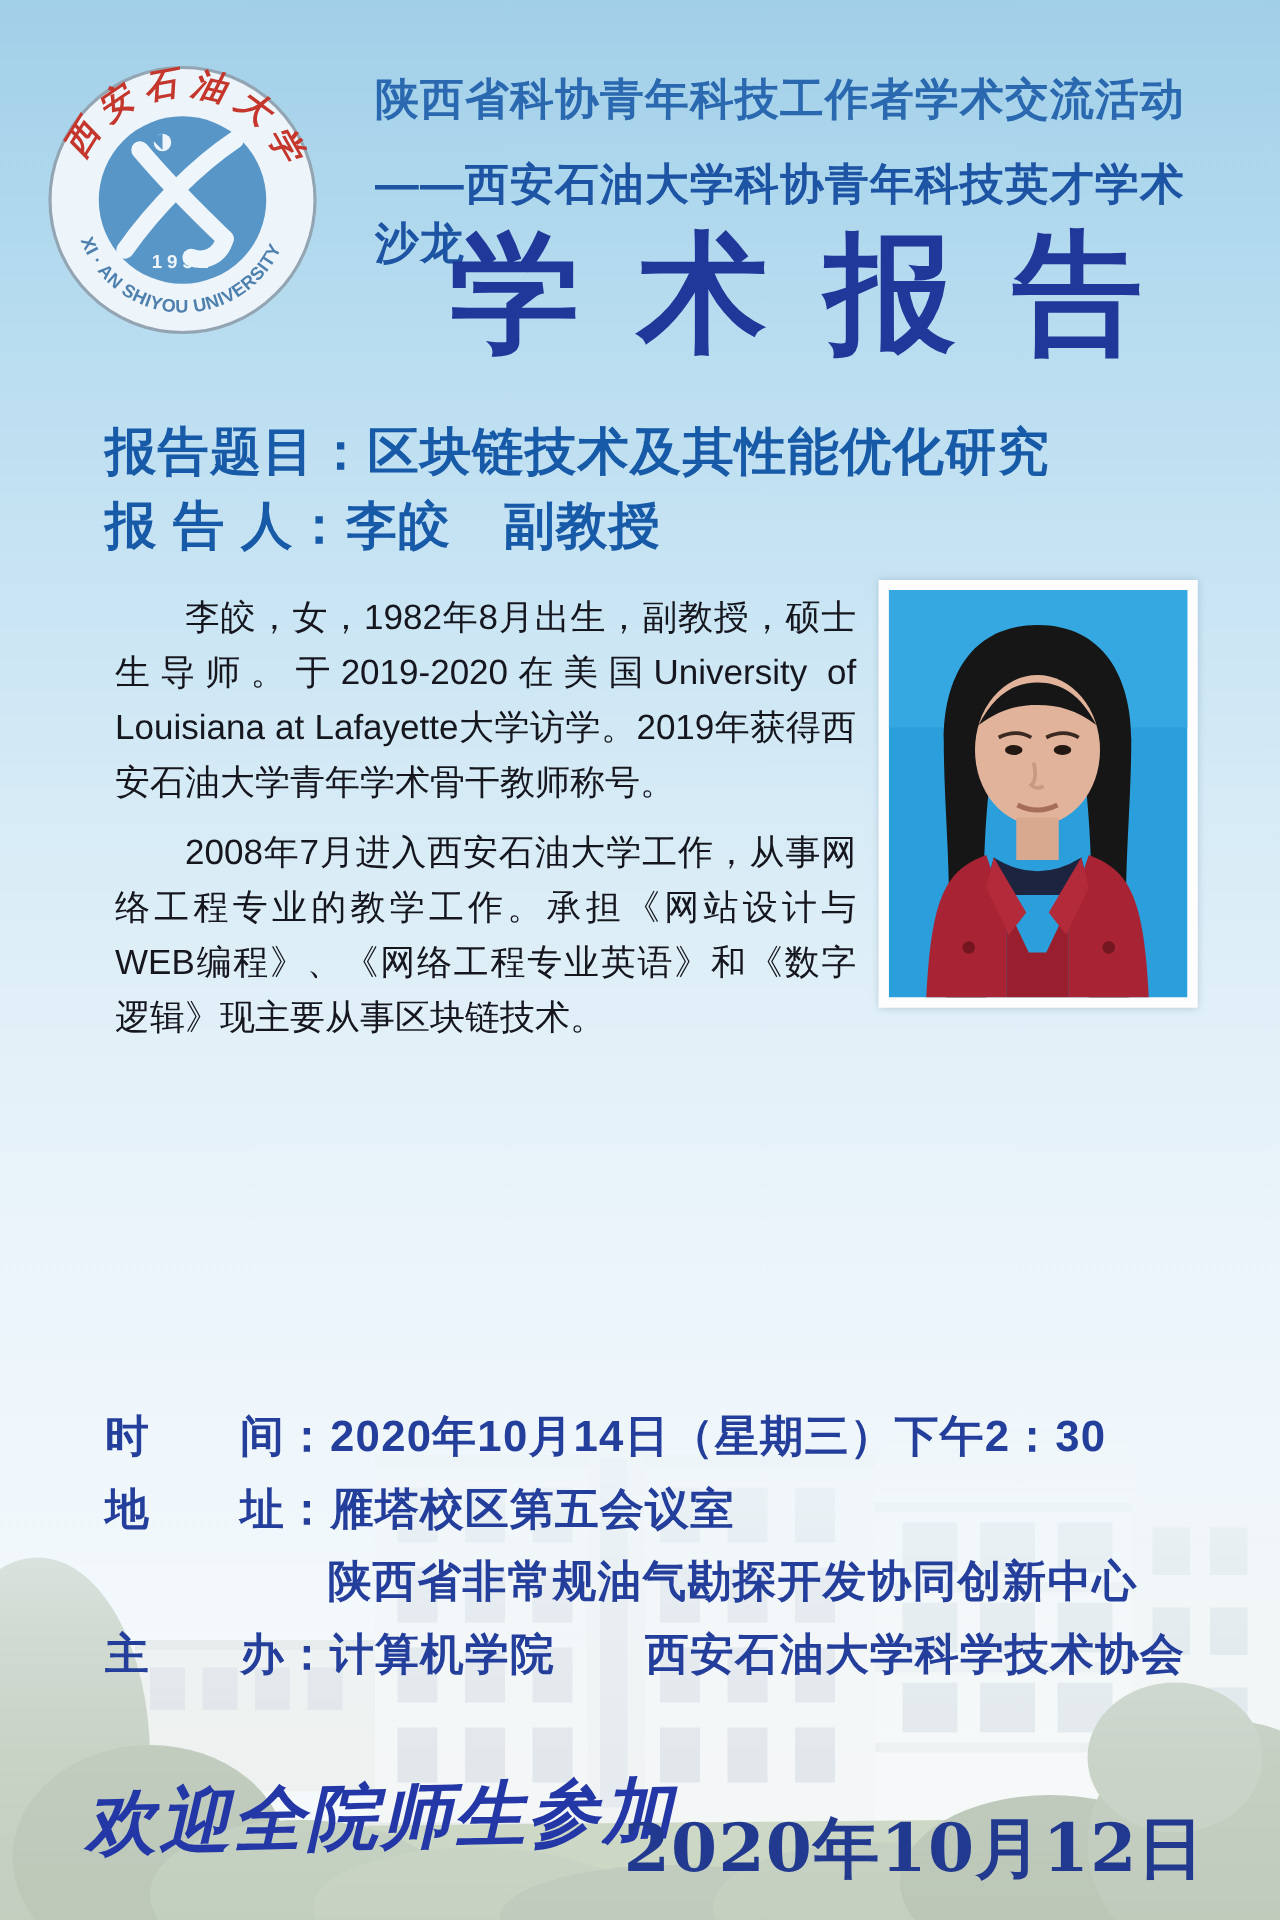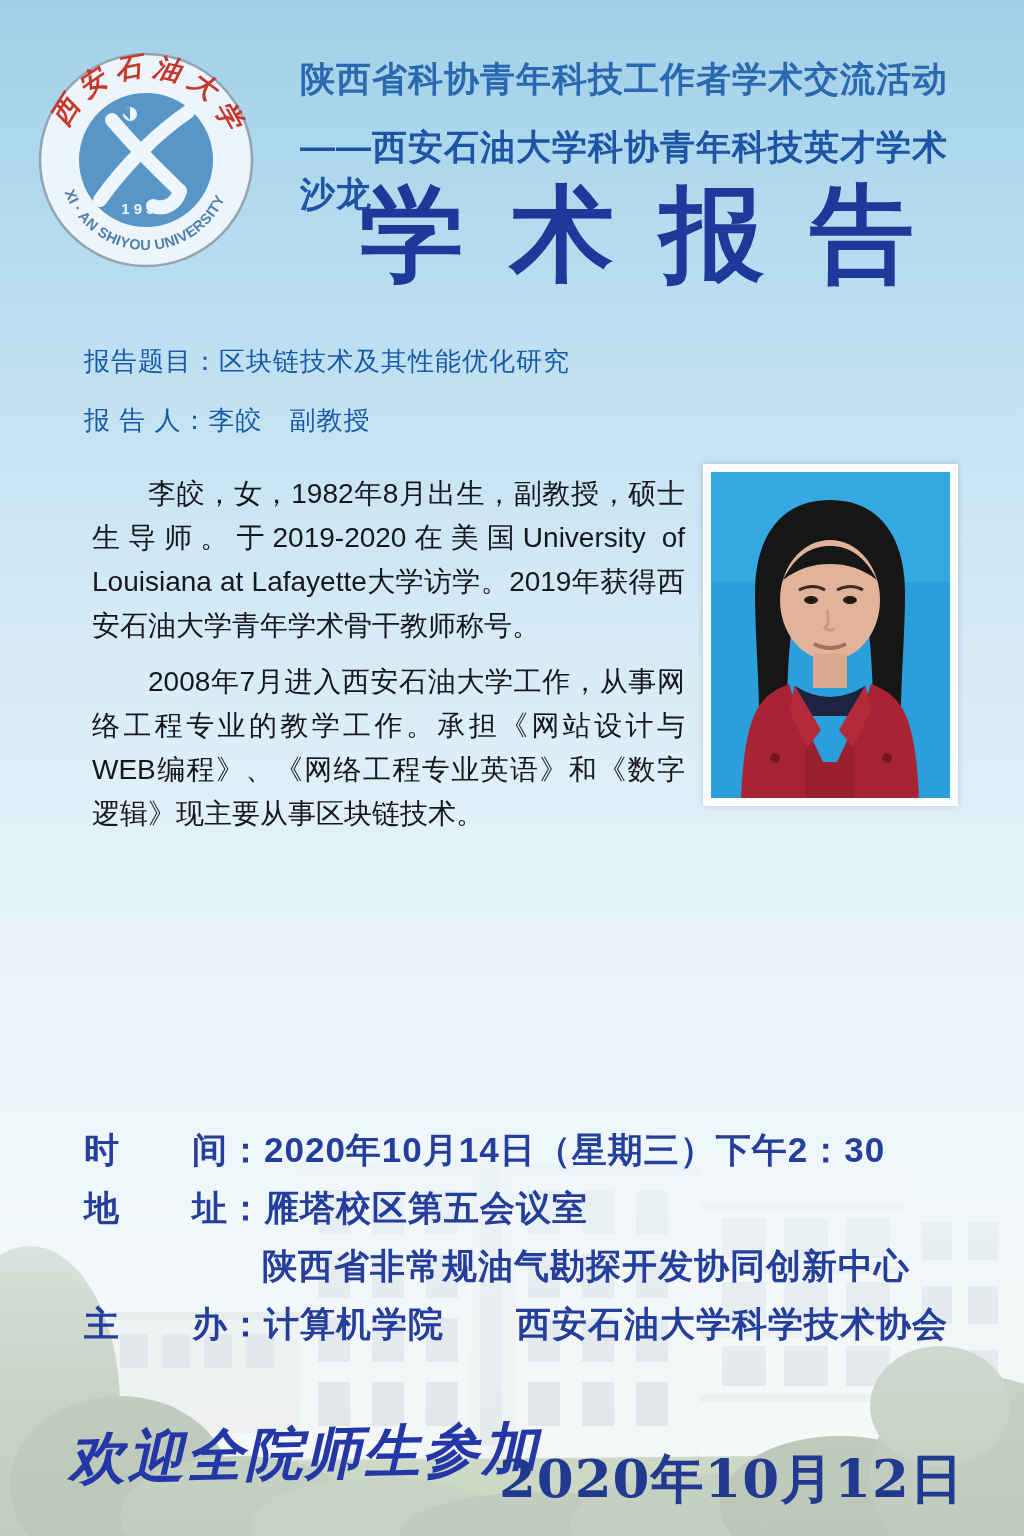--- a/index.html
+++ b/index.html
@@ -26,21 +26,21 @@
   .header .h1{font-size:35px;font-weight:700;color:#2a69b0;letter-spacing:1px;}
   .header .h2{font-size:35px;font-weight:700;color:#1d54a3;margin-top:21px;letter-spacing:1px;}
   .big-title{
     position:absolute;left:292px;top:166px;width:690px;text-align:center;z-index:3;
     font-family:"DejaVu Serif","Liberation Serif",serif;
     font-size:104px;font-weight:700;color:#20389a;
     letter-spacing:46px;text-indent:46px;line-height:1.3;
   }
   
   .topic-block{position:absolute;left:84px;top:340px;width:900px;z-index:3;
-    font-size:26px;font-weight:400;color:#175aa8;}
+    font-size:41px;font-weight:700;color:#175aa8;}
   .topic-block .row{margin-bottom:17px;line-height:42px;letter-spacing:1px;}
   
   .bio{position:absolute;left:80px;top:460px;width:878px;z-index:3;
     font-size:28px;line-height:44px;color:#16161e;text-align:justify;}
   .bio p{margin:12px;text-indent:2em;}
   .photo-frame{
     float:right;width:239px;height:326px;margin:4px 0 14px 18px;
     background:#fdfdfd;border:8px solid #fdfdfd;
     box-shadow:0 0 6px rgba(90,120,150,.35);
   }

